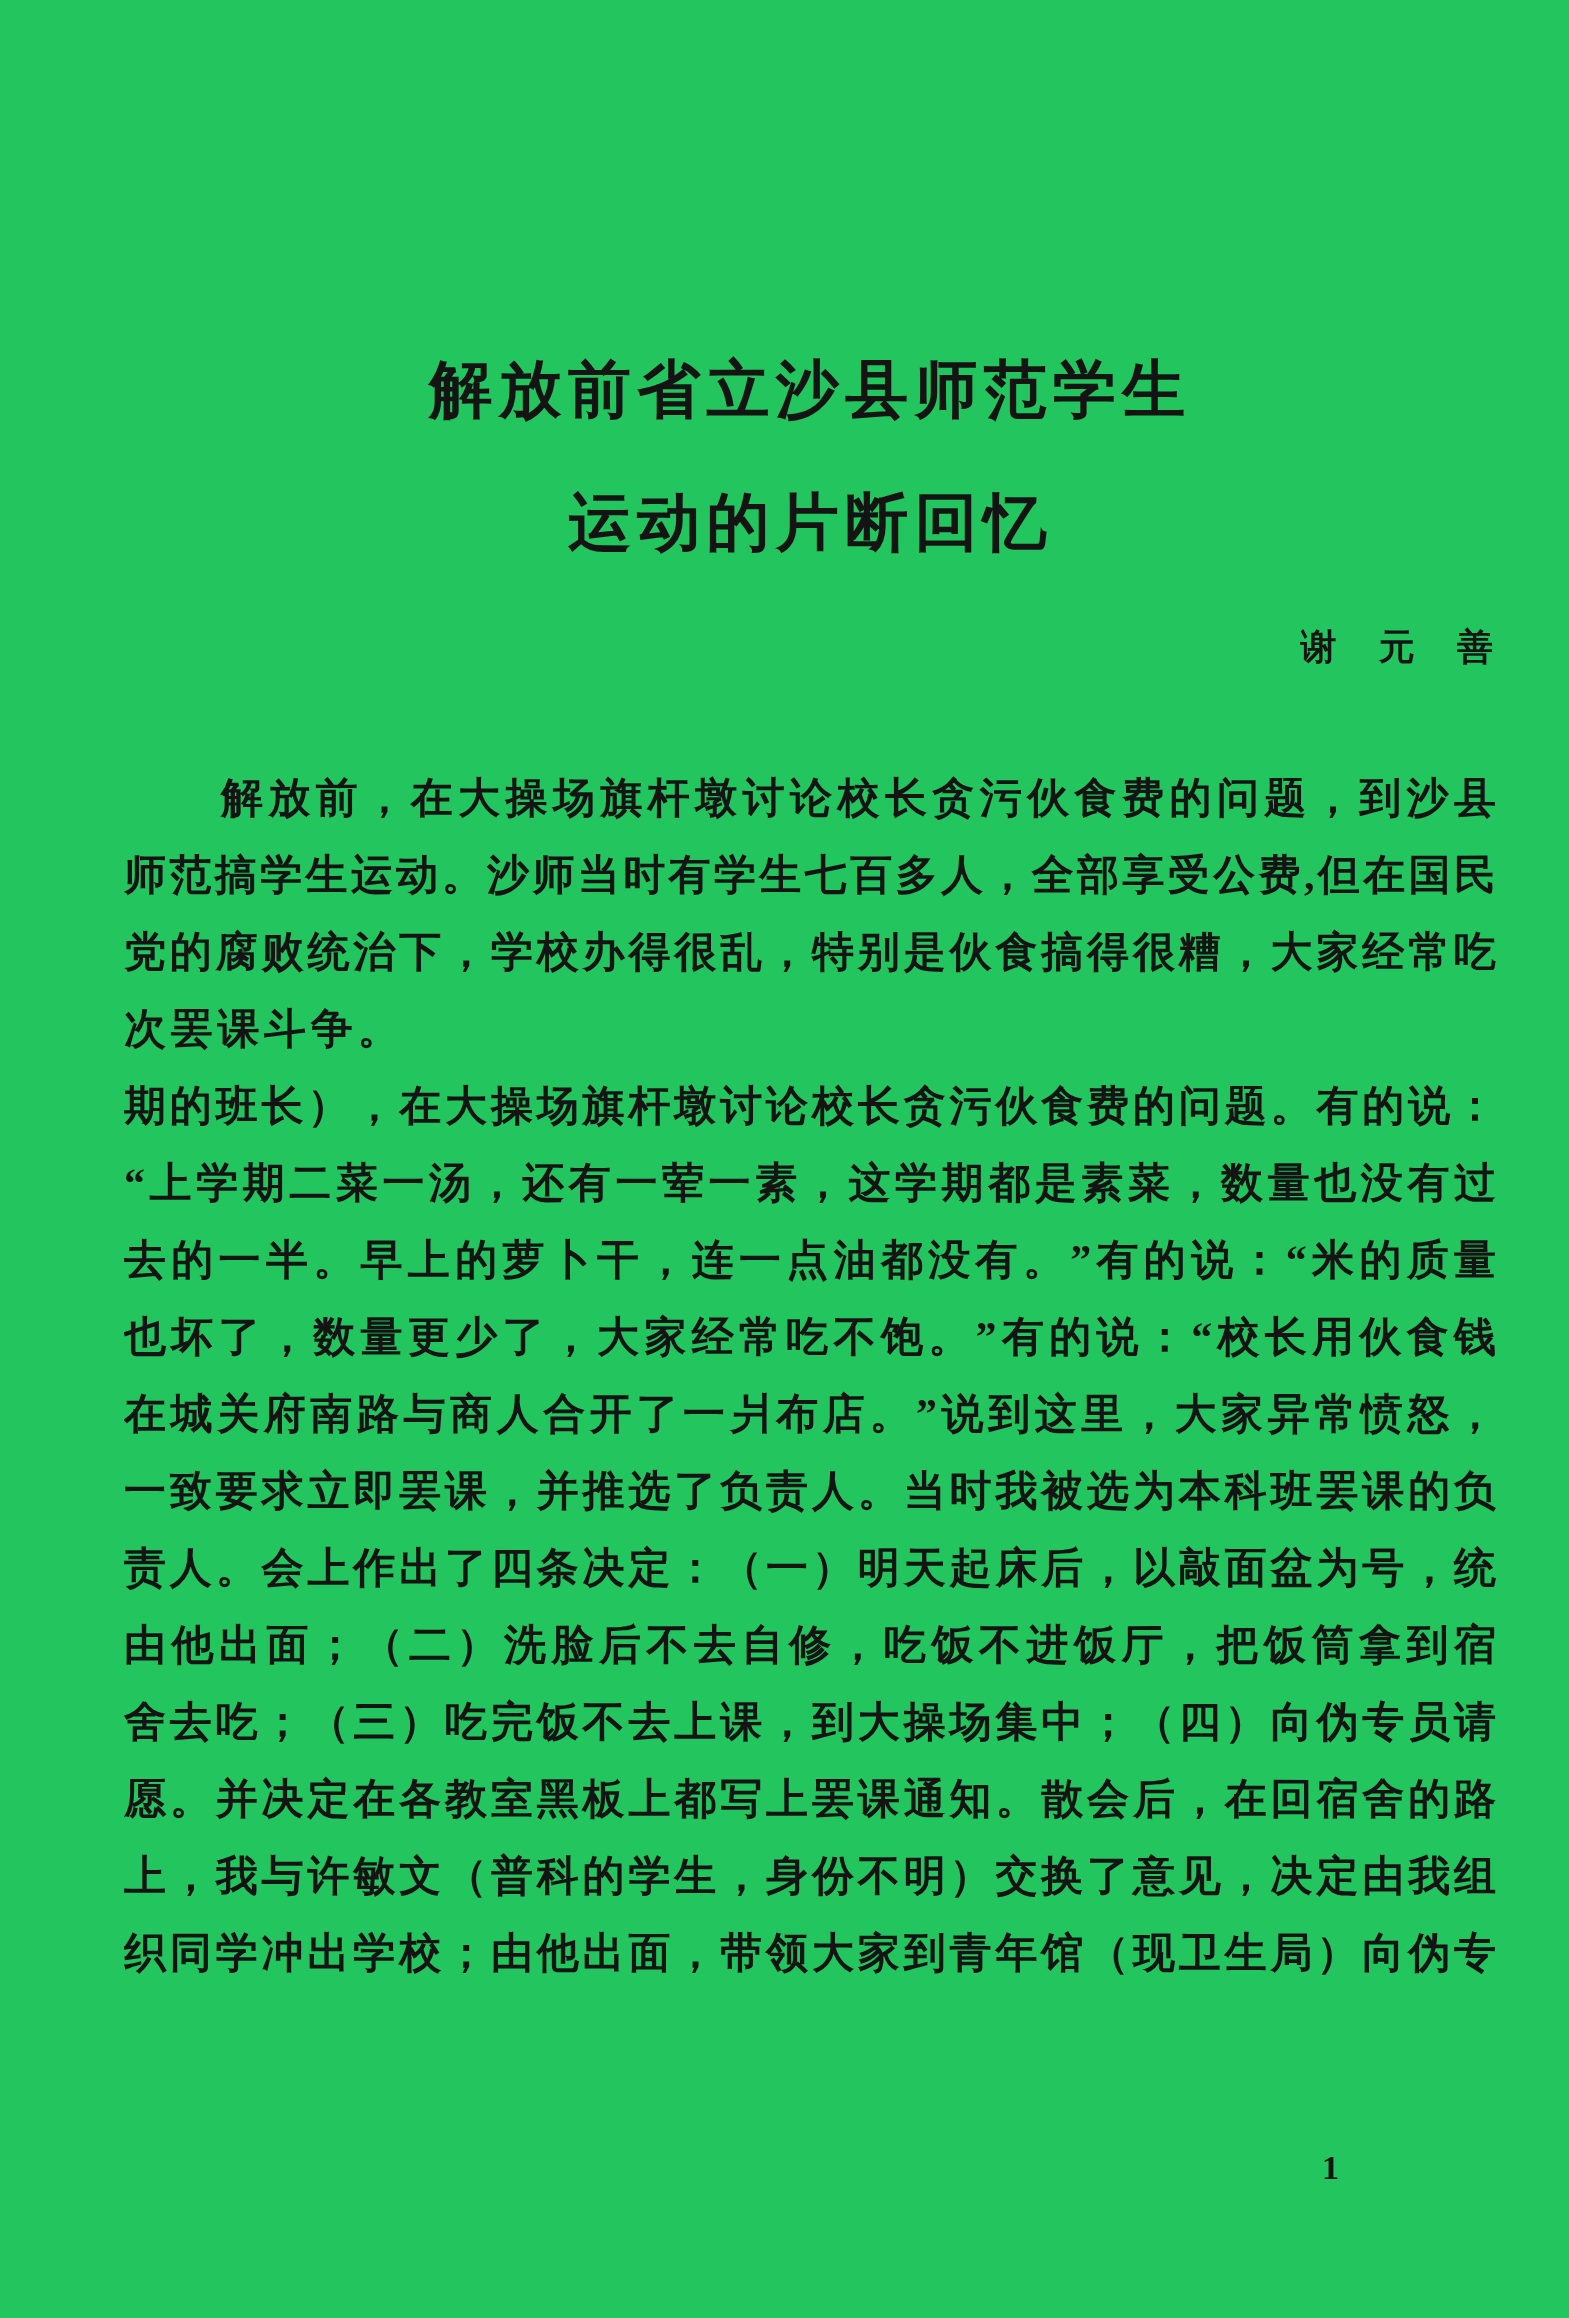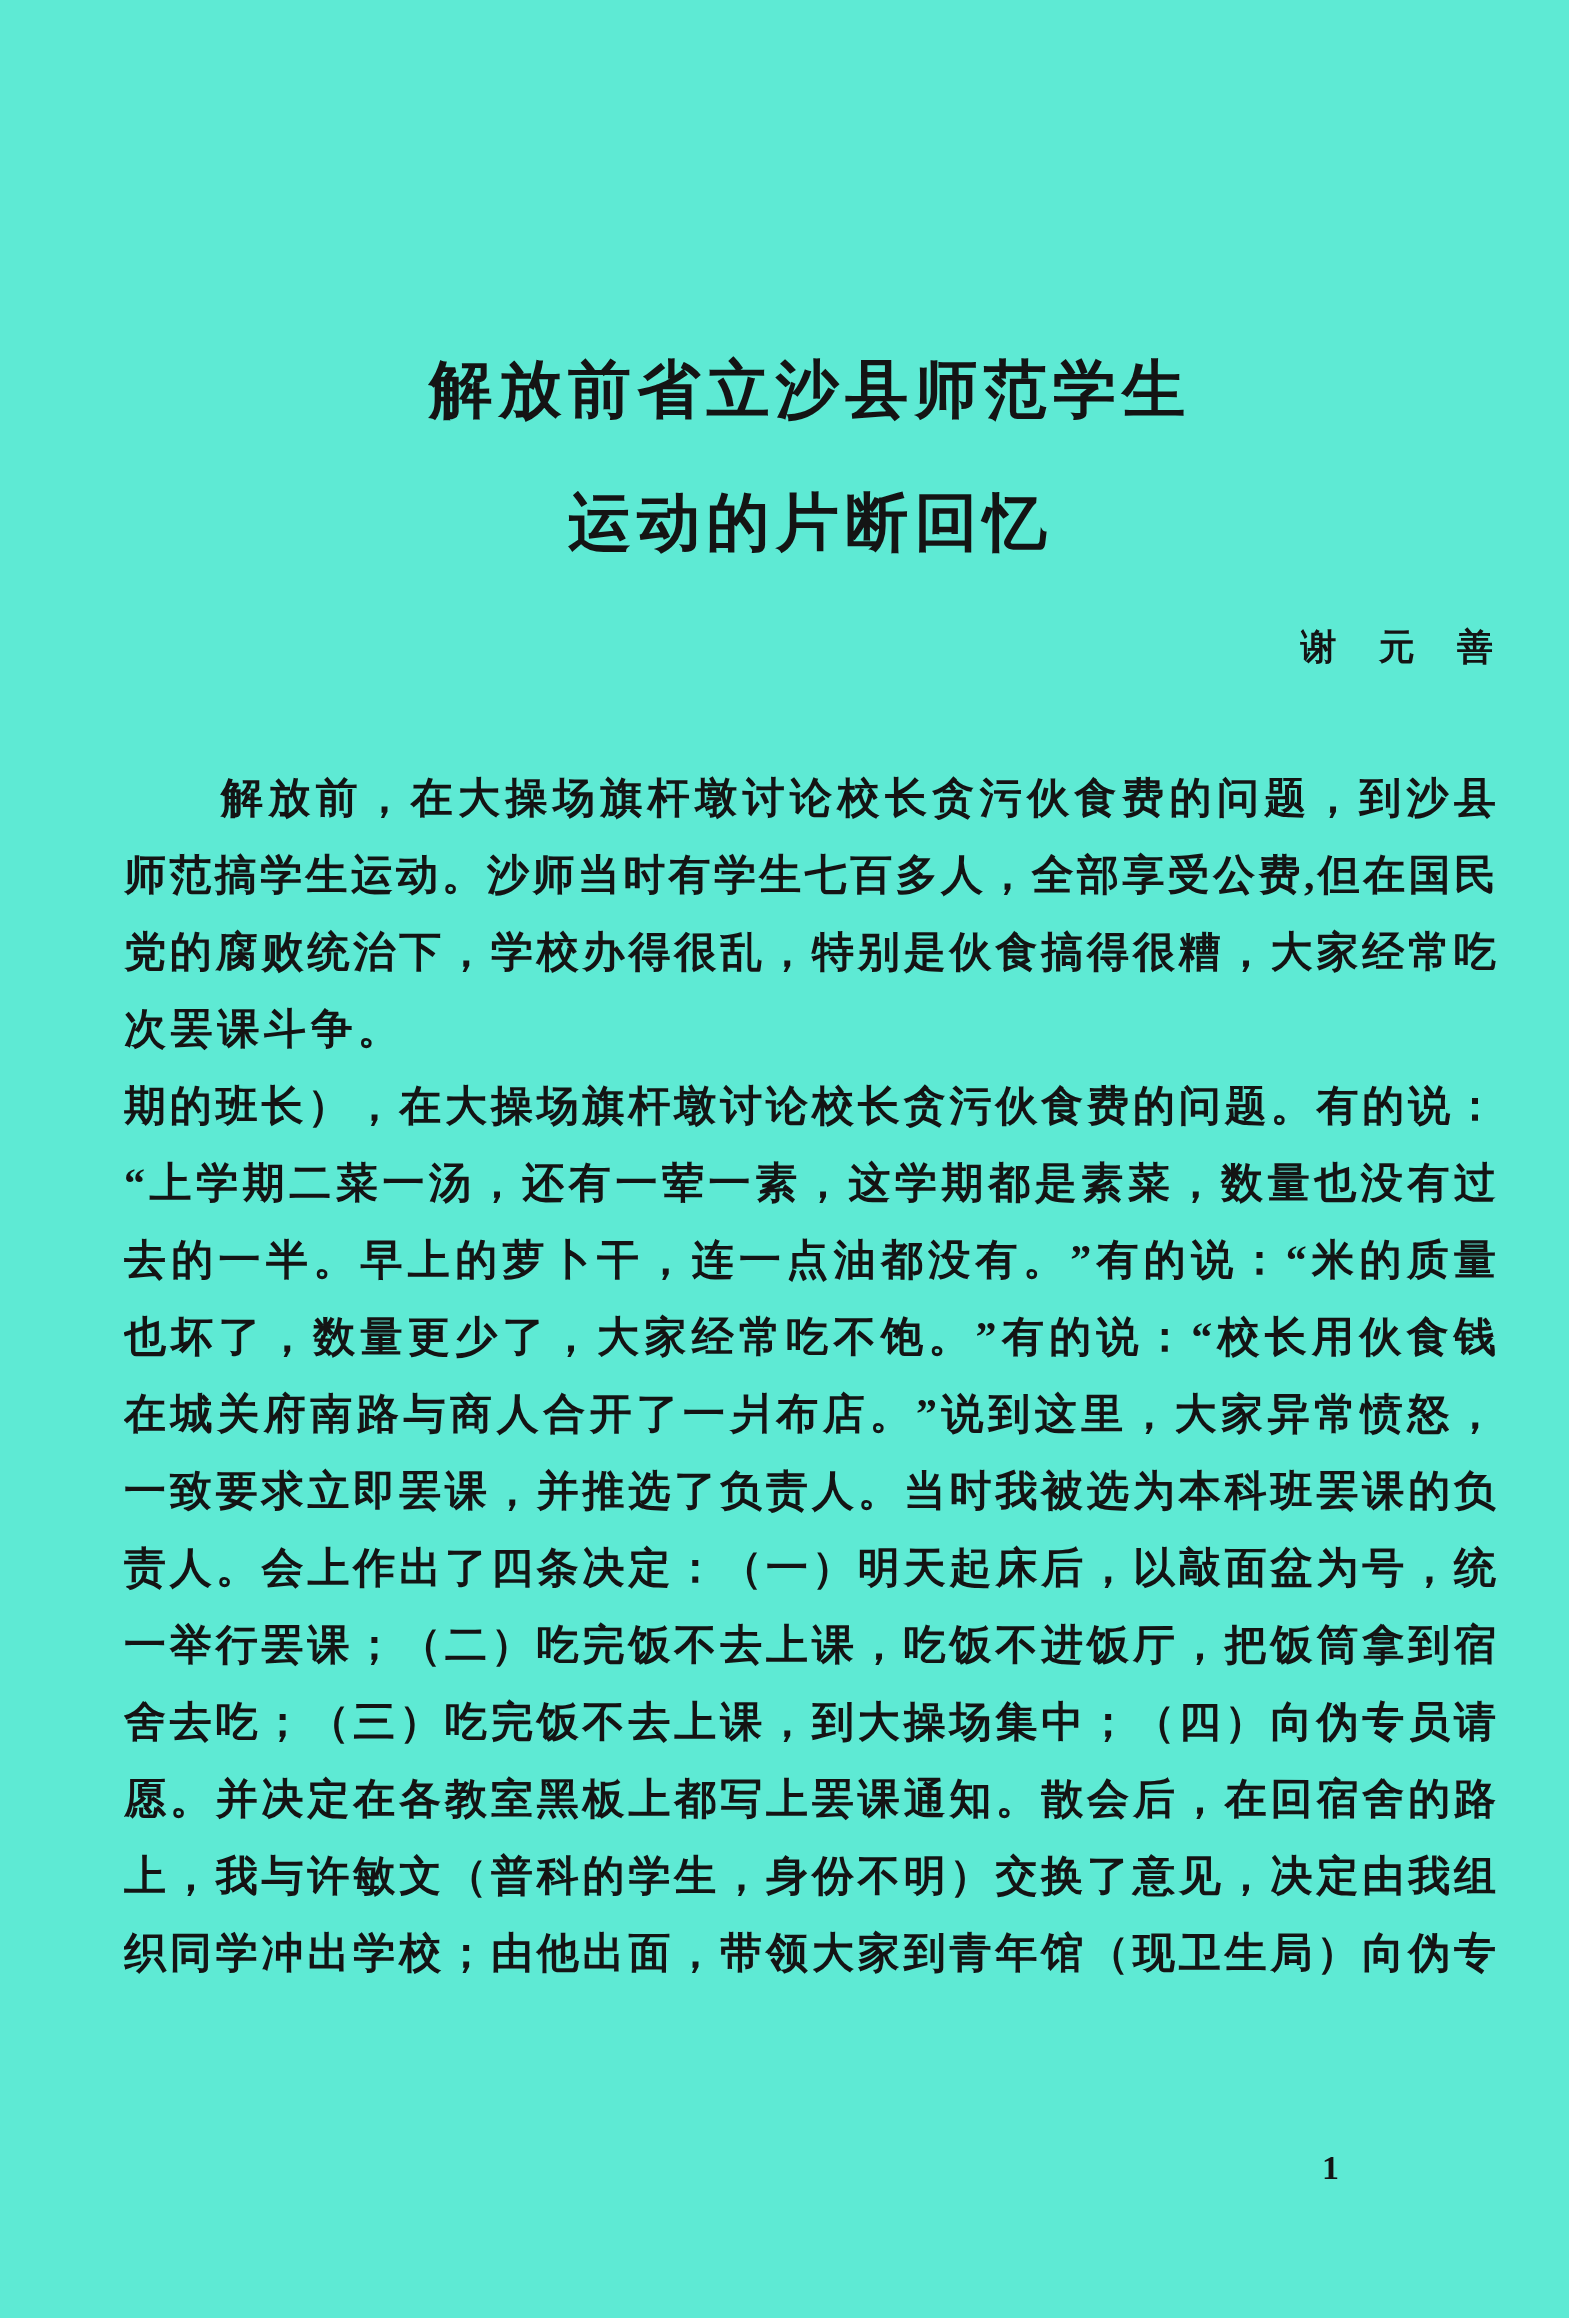--- a/index.html
+++ b/index.html
@@ -4,21 +4,21 @@
 <style>
   html, body {
     margin: 0;
     padding: 0;
     background: #e8e8e8;
   }
   .page {
     position: relative;
     width: 1570px;
     height: 2319px;
-    background: #5eead4;
+    background: #22c55e;
     font-family: "Liberation Serif", "DejaVu Serif", serif;
     color: #141414;
     overflow: hidden;
   }
   .title-line {
     position: absolute;
     left: 125px;
     width: 1371px;
     text-align: center;
     font-size: 63px;
@@ -88,21 +88,21 @@
     <div class="line">师范搞学生运动。沙师当时有学生七百多人，全部享受公费,但在国民</div>
     <div class="line">党的腐败统治下，学校办得很乱，特别是伙食搞得很糟，大家经常吃</div>
     <div class="line short">次罢课斗争。</div>
     <div class="line">期的班长），在大操场旗杆墩讨论校长贪污伙食费的问题。有的说：</div>
     <div class="line">“上学期二菜一汤，还有一荤一素，这学期都是素菜，数量也没有过</div>
     <div class="line">去的一半。早上的萝卜干，连一点油都没有。”有的说：“米的质量</div>
     <div class="line">也坏了，数量更少了，大家经常吃不饱。”有的说：“校长用伙食钱</div>
     <div class="line">在城关府南路与商人合开了一爿布店。”说到这里，大家异常愤怒，</div>
     <div class="line">一致要求立即罢课，并推选了负责人。当时我被选为本科班罢课的负</div>
     <div class="line">责人。会上作出了四条决定：（一）明天起床后，以敲面盆为号，统</div>
-    <div class="line">一举行罢课；（二）吃完饭不去上课，吃饭不进饭厅，把饭筒拿到宿</div>
+    <div class="line">由他出面；（二）洗脸后不去自修，吃饭不进饭厅，把饭筒拿到宿</div>
     <div class="line">舍去吃；（三）吃完饭不去上课，到大操场集中；（四）向伪专员请</div>
     <div class="line">愿。并决定在各教室黑板上都写上罢课通知。散会后，在回宿舍的路</div>
     <div class="line">上，我与许敏文（普科的学生，身份不明）交换了意见，决定由我组</div>
     <div class="line">织同学冲出学校；由他出面，带领大家到青年馆（现卫生局）向伪专</div>
   </div>
 
   <div class="page-number">1</div>
 
 </div>
 

